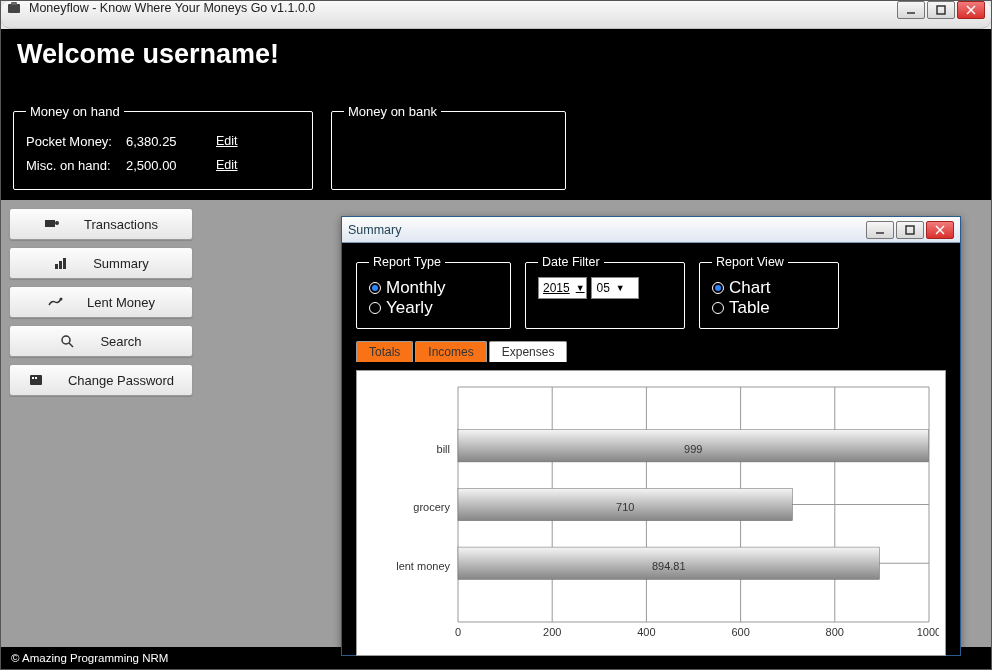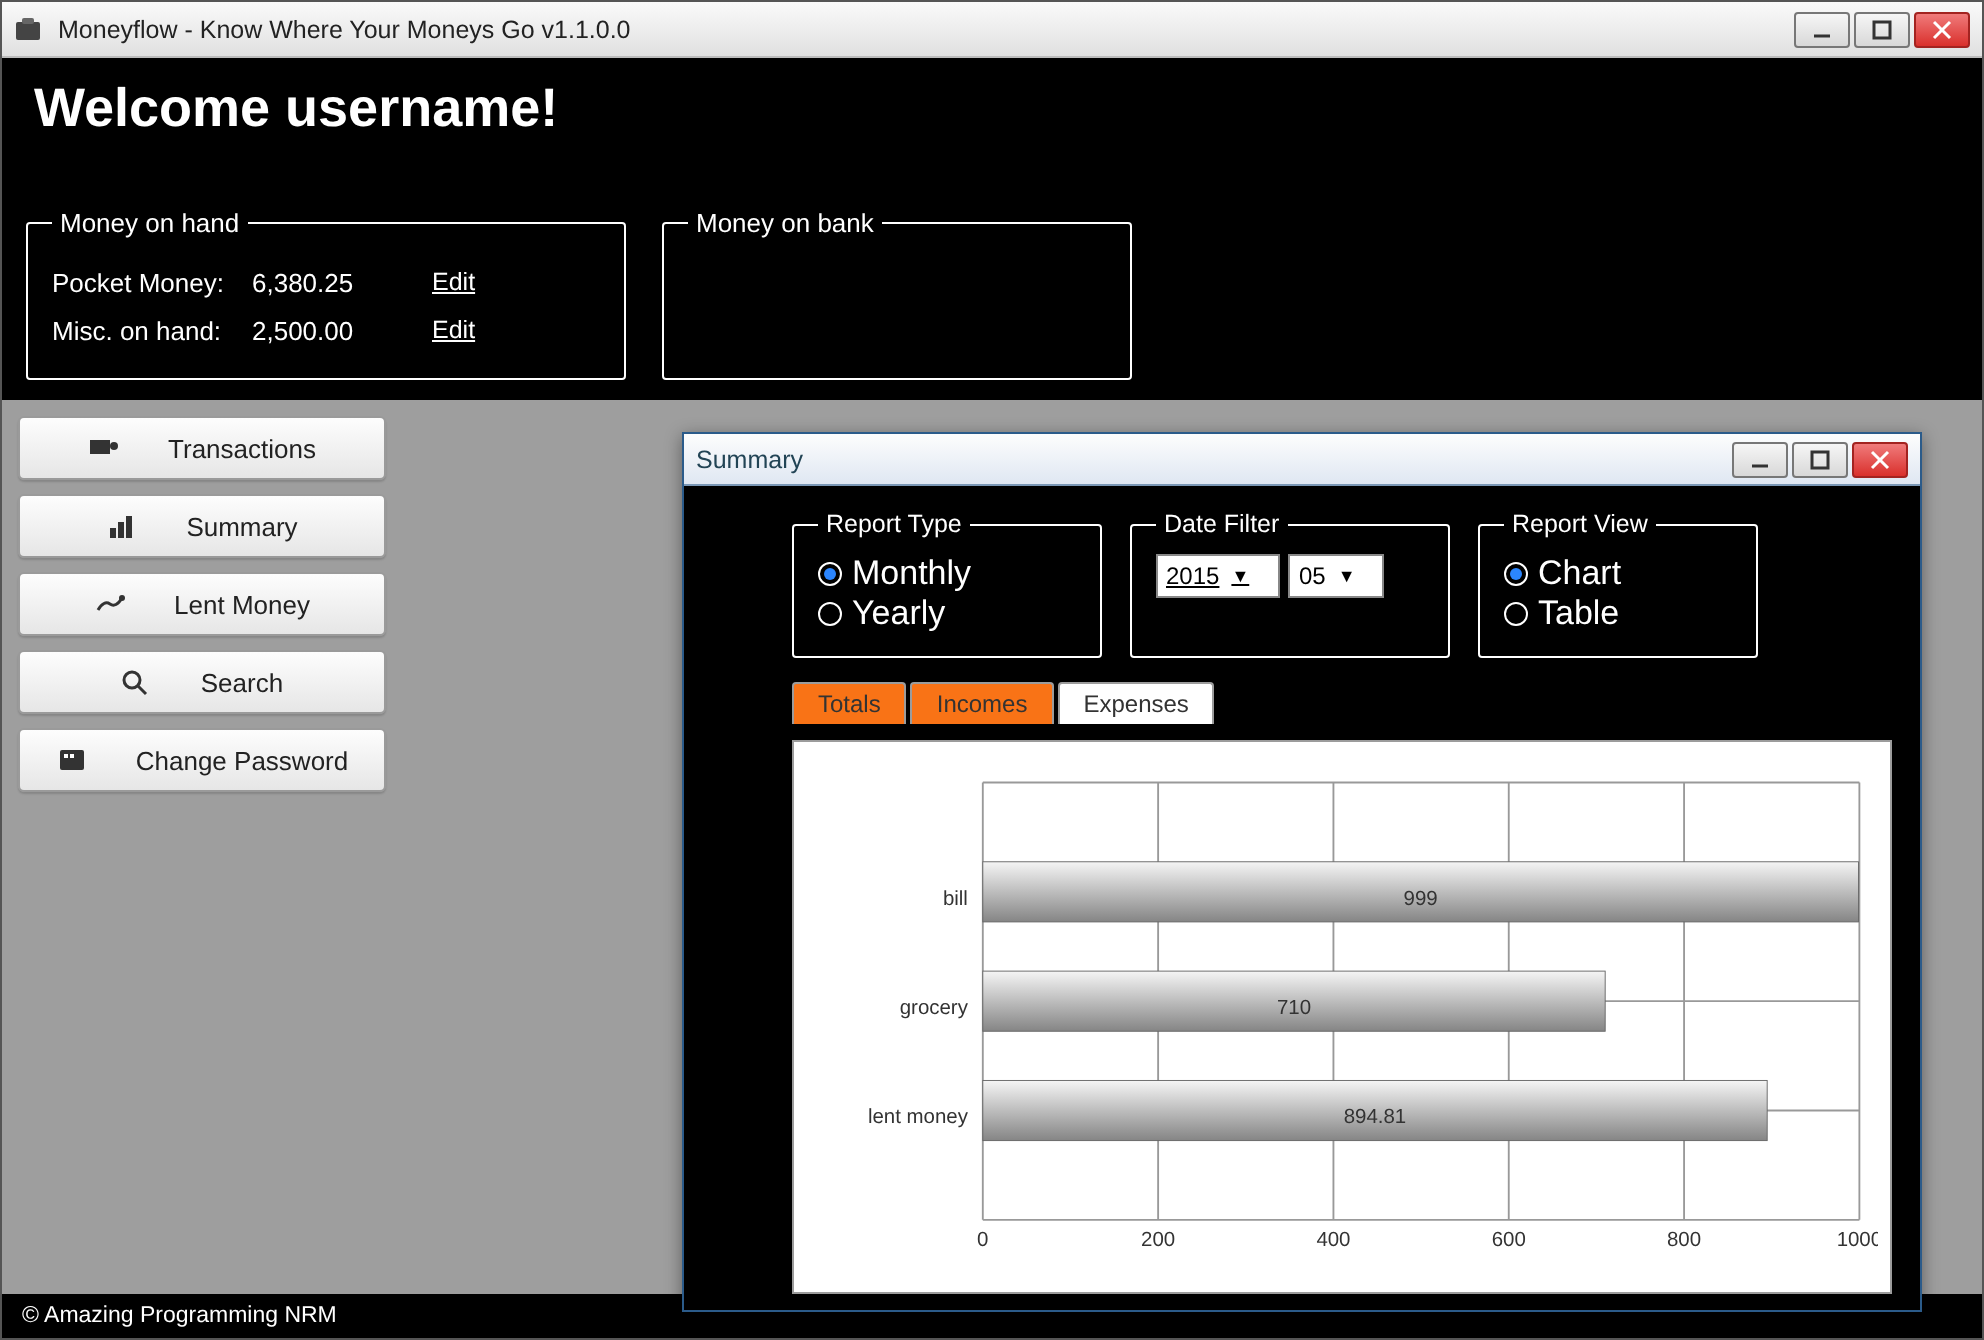--- a/index.html
+++ b/index.html
@@ -1,20 +1,20 @@
 <!DOCTYPE html>
 <html><head>
 <meta charset="utf-8">
 <style>
   * { box-sizing: border-box; margin: 0; padding: 0; font-family: "Segoe UI", Tahoma, sans-serif; }
   body { background:#4a4a4a; width:992px; height:670px; overflow:hidden; }
 
   
   .win-outer { width:992px; height:670px; border:1px solid #555; background:#e8e8e8; display:flex; flex-direction:column; }
-  .titlebar { height:28px; background:linear-gradient(#fafafa,#e0e0e0); display:flex; align-items:center; padding:0 6px; border-bottom:1px solid #bcbcbc; }
+  .titlebar { height:28px; background:linear-gradient(#fafafa,#e0e0e0); display:flex; padding:0 6px; border-bottom:1px solid #bcbcbc;border-radius:10px; }
   .titlebar .icon { width:16px; height:14px; margin-right:6px; }
   .titlebar .title { flex:1; font-size:12.5px; color:#222; }
   .win-btns { display:flex; gap:2px; }
   .win-btn { width:28px; height:18px; border:1px solid #777; border-radius:2px; background:linear-gradient(#f6f6f6,#d8d8d8); display:flex; align-items:center; justify-content:center; font-size:10px; color:#333; cursor:default;}
   .win-btn.close { background:linear-gradient(#f07b7b,#d9302c); color:#fff; border-color:#a32320;}
   .win-btn.close svg line{stroke:#fff;}
   .win-btn svg { width:10px; height:10px; }
 
   
   .client { flex:1; background:#000; color:#fff; display:flex; flex-direction:column; position:relative; }
@@ -35,21 +35,21 @@
   .side-btn { height:32px; background:linear-gradient(#fdfdfd,#e6e6e6); border:1px solid #9a9a9a; border-radius:3px; display:flex; align-items:center; justify-content:center; gap:24px; font-size:13px; color:#222; cursor:pointer; box-shadow:0 1px 1px rgba(0,0,0,.15);}
   .side-btn .ic { width:16px; height:14px; display:flex; align-items:center; justify-content:center;}
 
   .workarea { flex:1; background:#9e9e9e; position:relative; }
   .footer { height:22px; background:#000; color:#fff; font-size:11.5px; display:flex; align-items:center; padding:0 10px;}
 
   
   .summary-win { position:absolute; left:140px; top:16px; width:620px; height:440px; border:1px solid #2b5b8a; background:#000; box-shadow:0 2px 8px rgba(0,0,0,.4);}
   .summary-tb { height:26px; background:linear-gradient(#fdfdfd,#dfe7f2); display:flex; align-items:center; padding:0 6px; border-bottom:1px solid #7a97b5;}
   .summary-tb .t { flex:1; font-size:12.5px; color:#245; }
-  .summary-body { padding:12px 14px 8px; display:flex; flex-direction:column; gap:8px; height:calc(100% - 26px);margin-left:40px;}
+  .summary-body { padding:12px 14px 8px; display:flex; flex-direction:column; gap:8px; height:calc(100% - 26px);}
   .filters { display:flex; gap:14px;}
   .filters fieldset { border:1px solid #fff; border-radius:2px; padding:8px 12px 10px; color:#fff;}
   .filters legend { font-size:12.5px; padding:0 4px;}
   .radио, .radio { display:inline-flex; align-items:center; gap:5px; font-size:17px; margin-right:10px;}
   .radio .dot { width:12px; height:12px; border-radius:50%; border:1px solid #fff; display:inline-flex; align-items:center; justify-content:center; background:#000;}
   .radio.sel .dot::after{content:""; width:6px; height:6px; border-radius:50%; background:#2b86ff;}
   .combo { height:22px; background:#fff; color:#000; border:1px solid #888; font-size:12px; padding:0 4px; display:inline-flex; align-items:center; gap:6px;}
   .combo .arrow{font-size:9px;}
   .tabs { display:flex; margin-top:4px; }
   .tab { background:#f97316; border:1px solid #9c9c9c; border-bottom:none; border-radius:2px 2px 0 0; padding:3px 12px; font-size:12px; color:#333; margin-right:2px; cursor:pointer;}
@@ -203,21 +203,21 @@
                     <span>Monthly</span>
                   </span>
                 <span class="radio">
                     <span class="dot"></span>
                     <span>Yearly</span>
                   </span>
               </fieldset>
 
               <fieldset style="width:160px;">
                 <legend>Date Filter</legend>
-                <span class="combo" style="width:62px;text-decoration:underline;">
+                <span class="combo" style="width:49px;text-decoration:underline;">
                     <span>2015</span>
                     <span class="arrow">▼</span>
                   </span>
                 <span class="combo" style="width:48px;">
                     <span>05</span>
                     <span class="arrow">▼</span>
                   </span>
               </fieldset>
 
               <fieldset style="width:140px;">

